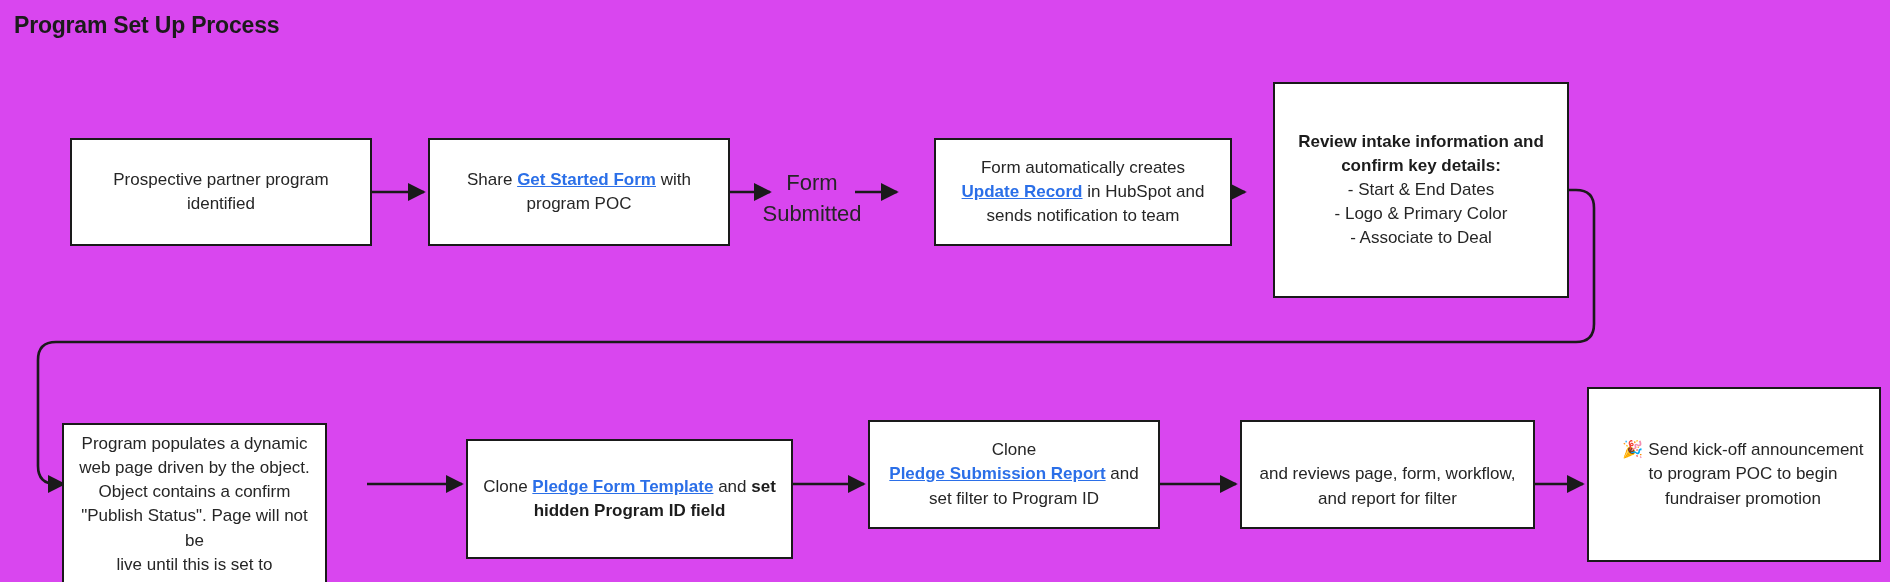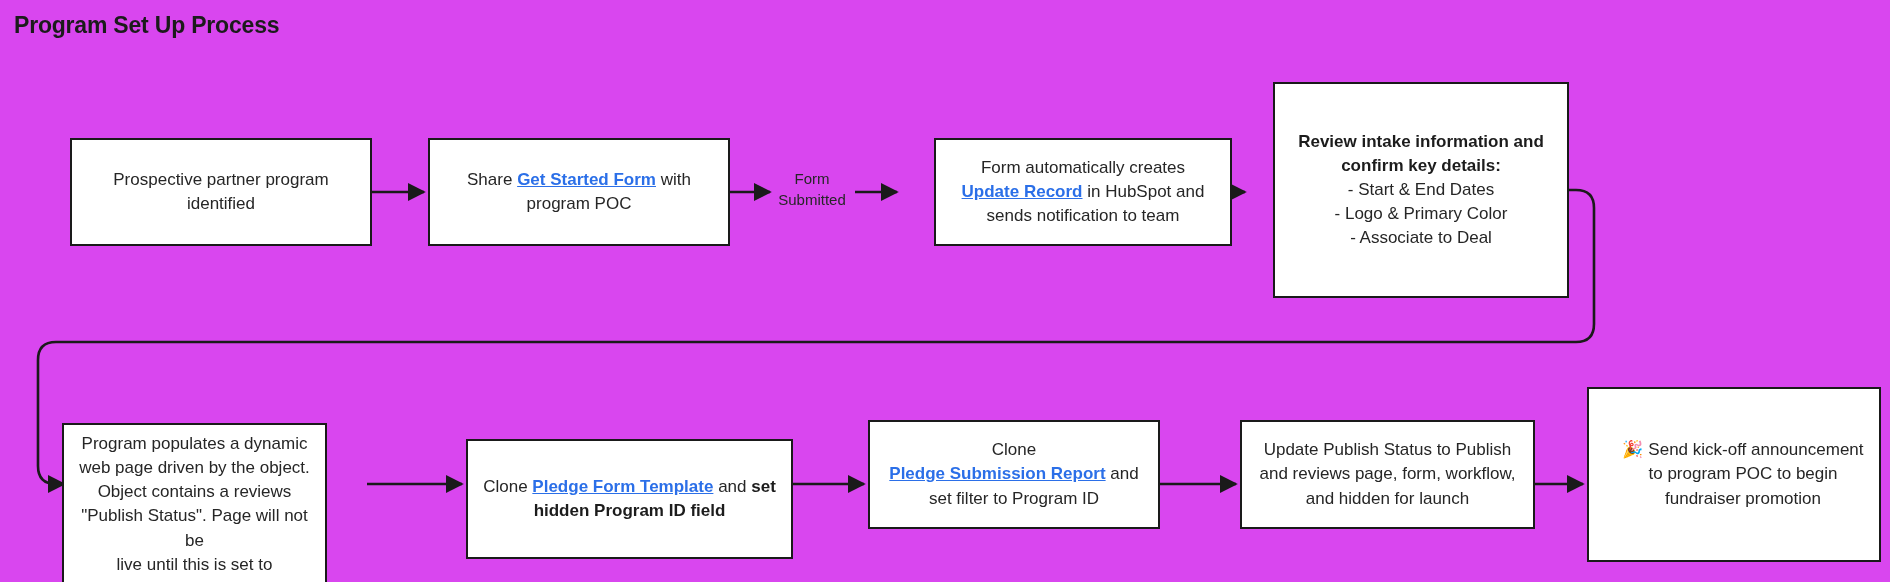--- a/index.html
+++ b/index.html
@@ -46,21 +46,21 @@
   .node .inner { width: 100%; }
   .lnk {
     color: #2b6fe8;
     font-weight: bold;
     text-decoration: underline;
   }
   .bold { font-weight: bold; color: #1c1c1c; }
   .hdr { font-weight: bold; color: #1c1c1c; display: block; }
   .edge-label {
     position: absolute;
-    font-size: 15px;
+    font-size: 22px;
     line-height: 1.4;
     text-align: center;
     color: #262626;
     white-space: nowrap;
   }
   svg.wires {
     position: absolute;
     left: 0; top: 0;
     width: 1890px;
     height: 582px;
@@ -130,21 +130,21 @@
       <span>- Start &amp; End Dates</span><br>
       <span>- Logo &amp; Primary Color</span><br>
       <span>- Associate to Deal</span>
     </div>
   </div>
 
   <div class="node" style="left:62px; top:383px; width:265px; height:187px;margin-top:40px;">
     <div class="inner">
       <span>Program populates a dynamic</span><br>
       <span>web page driven by the object.</span><br>
-      <span>Object contains a reviews</span><br>
+      <span>Object contains a confirm</span><br>
       <span>"Publish Status". Page will not be</span><br>
       <span>live until this is set to "Published".</span>
     </div>
   </div>
 
   <div class="node" style="left:466px; top:415px; width:327px; height:120px;margin-top:24px;">
     <div class="inner">
       <span>Clone </span><a class="lnk" href="#">Pledge Form Template</a><span> and </span><span class="bold">set</span><br>
       <span class="bold">hidden Program ID field</span>
     </div>
@@ -153,23 +153,23 @@
   <div class="node" style="left:868px; top:420px; width:292px; height:109px;">
     <div class="inner">
       <span>Clone</span><br>
       <a class="lnk" href="#">Pledge Submission Report</a><span> and</span><br>
       <span>set filter to Program ID</span>
     </div>
   </div>
 
   <div class="node" style="left:1240px; top:420px; width:295px; height:109px;">
     <div class="inner">
-      <span>Update Publish Status to Publish</span><br>
+      <br>
       <span>and reviews page, form, workflow,</span><br>
-      <span>and hidden for launch</span>
+      <span>and report for filter</span>
     </div>
   </div>
 
   <div class="node" style="left:1587px; top:387px; width:294px; height:175px;padding-left:28px;">
     <div class="inner">
       <span class="emoji">🎉</span><span> Send kick-off announcement</span><br>
       <span>to program POC to begin</span><br>
       <span>fundraiser promotion</span>
     </div>
   </div>

